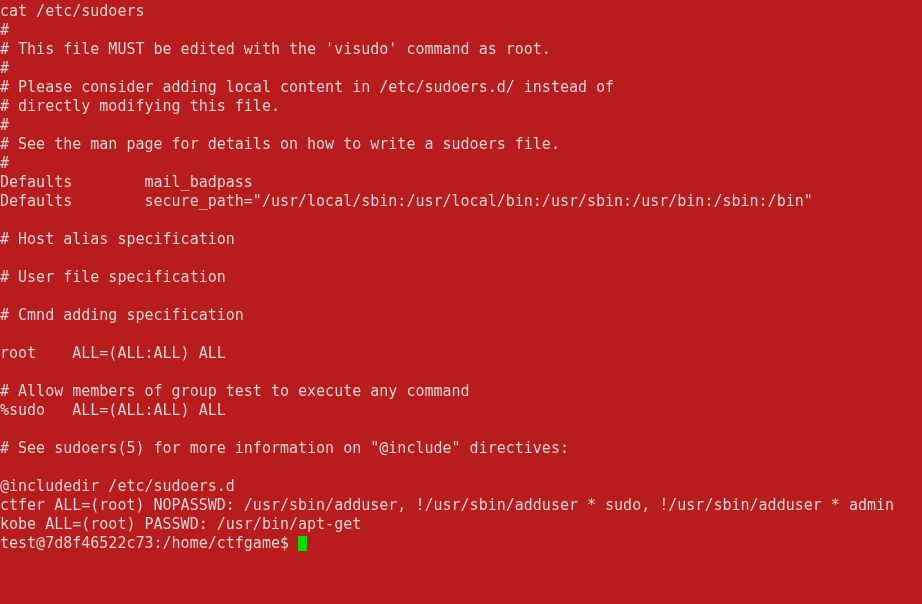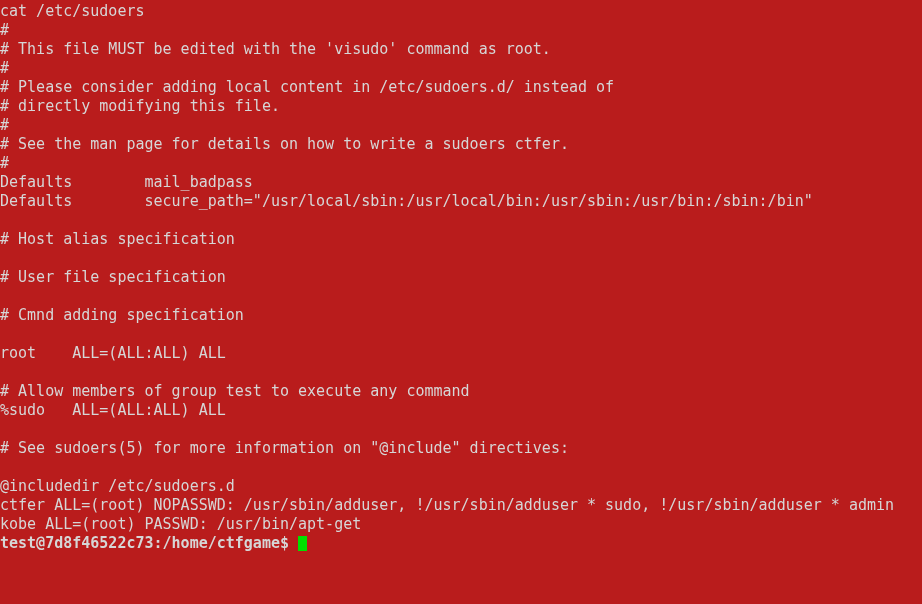--- a/index.html
+++ b/index.html
@@ -41,21 +41,20 @@
     white-space: pre;
   }
   .prompt-line {
     white-space: pre;
     height: 19px;
     line-height: 19px;
     font-family: "DejaVu Sans Mono", "Liberation Mono", monospace;
     font-size: 15px;
     color: #d6d6d6;
     display: block;
-    font-weight: bold;
   }
   .prompt-text {
     white-space: pre;
   }
   .cursor {
     display: inline-block;
     width: 9px;
     height: 15px;
     background: #00e000;
     vertical-align: -3px;
@@ -66,21 +65,21 @@
 
 <div id="terminal" style="background: #b91c1c; color: rgb(214, 214, 214);">
   <div id="output">
       <div class="line">cat /etc/sudoers</div>
       <div class="line">#</div>
       <div class="line"># This file MUST be edited with the 'visudo' command as root.</div>
       <div class="line">#</div>
       <div class="line"># Please consider adding local content in /etc/sudoers.d/ instead of</div>
       <div class="line"># directly modifying this file.</div>
       <div class="line">#</div>
-      <div class="line"># See the man page for details on how to write a sudoers ctfer.</div>
+      <div class="line"># See the man page for details on how to write a sudoers file.</div>
       <div class="line">#</div>
       <div class="line">Defaults        mail_badpass</div>
       <div class="line">Defaults        secure_path="/usr/local/sbin:/usr/local/bin:/usr/sbin:/usr/bin:/sbin:/bin"</div>
       <div class="line blank">&nbsp;</div>
       <div class="line"># Host alias specification</div>
       <div class="line blank">&nbsp;</div>
       <div class="line"># User file specification</div>
       <div class="line blank">&nbsp;</div>
       <div class="line"># Cmnd adding specification</div>
       <div class="line blank">&nbsp;</div>

